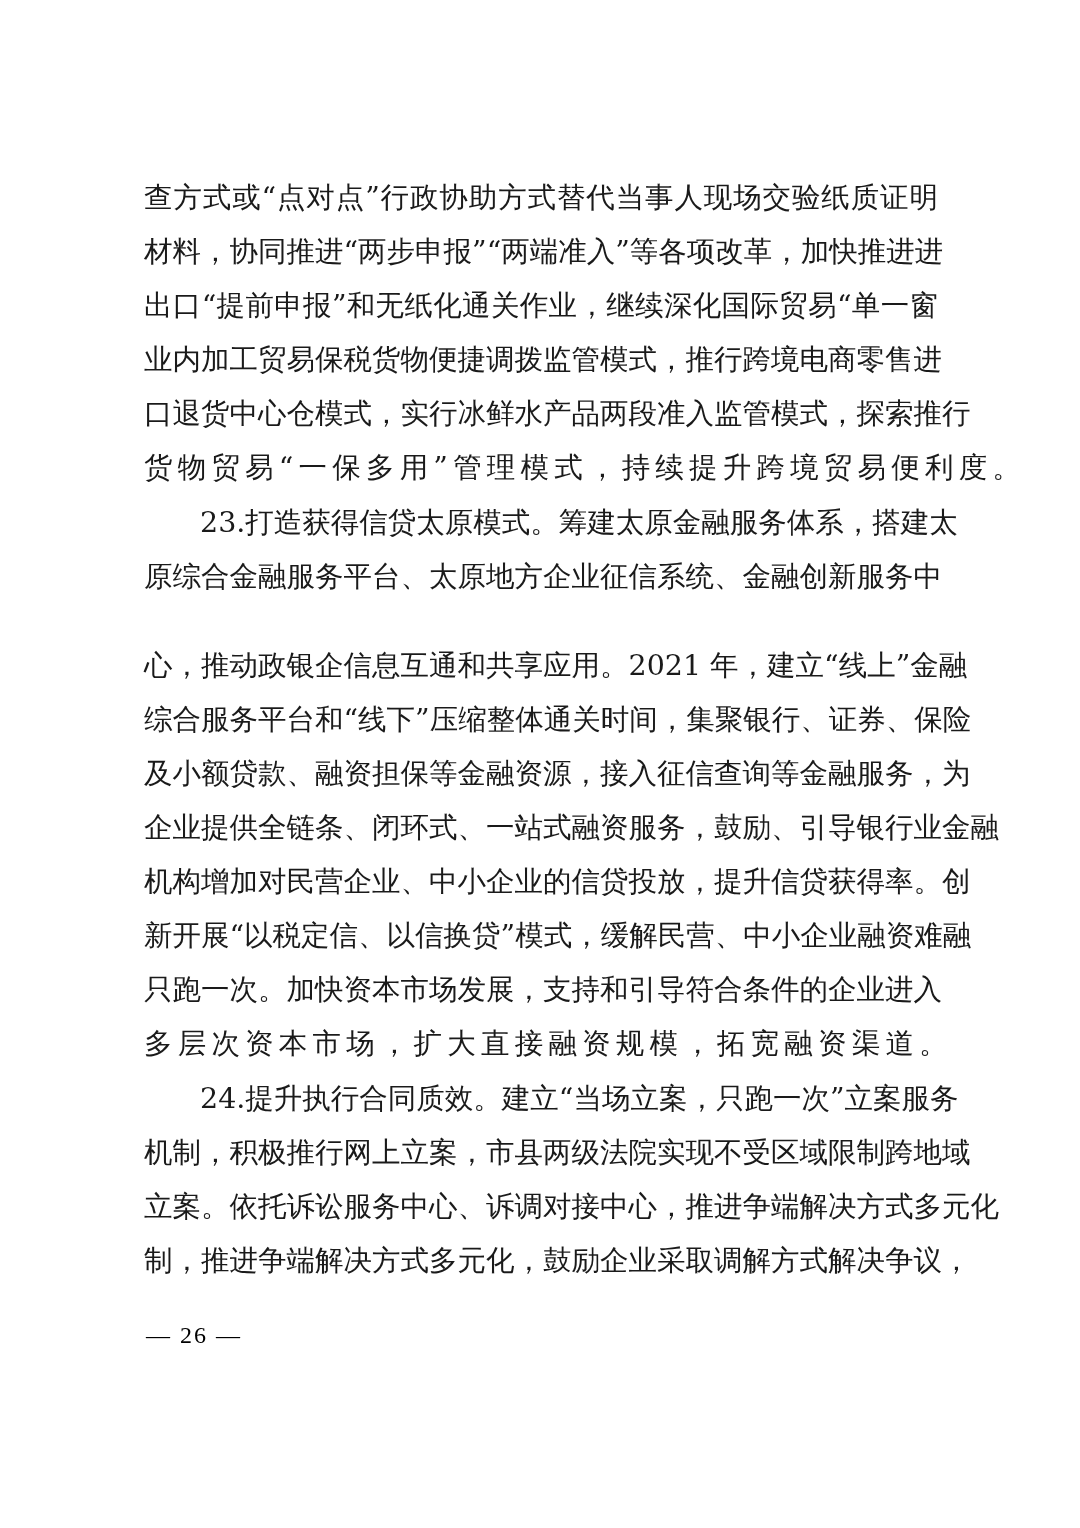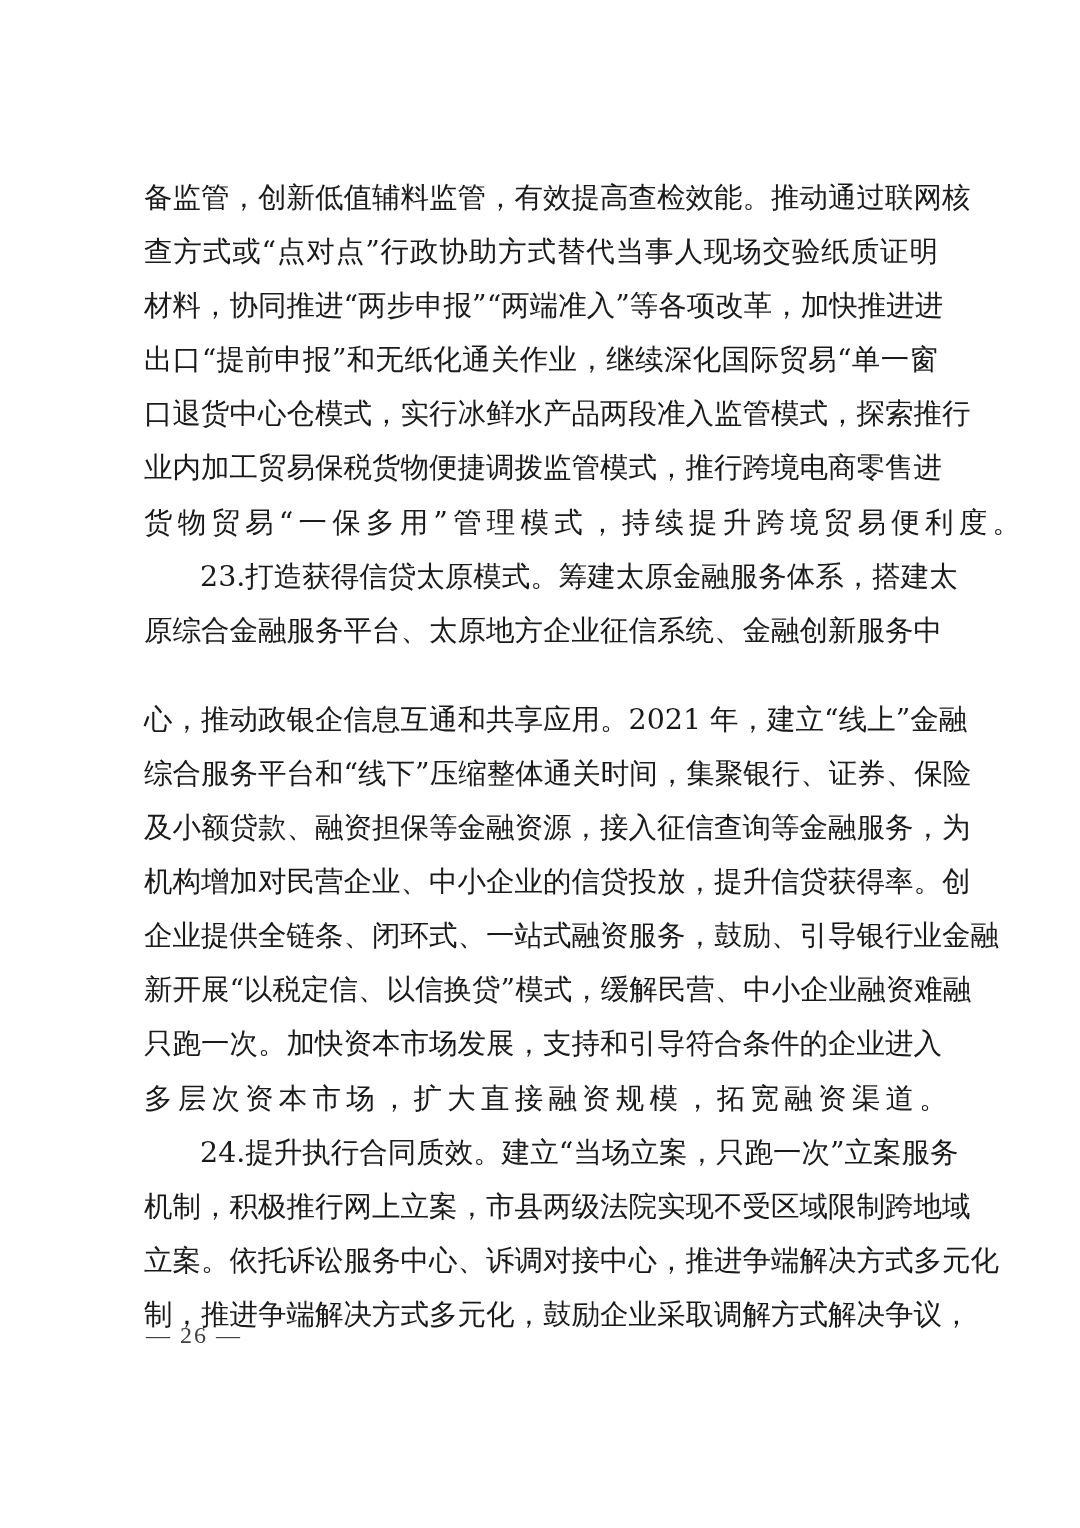--- a/index.html
+++ b/index.html
@@ -10,41 +10,40 @@
   .page-body {
     position: absolute; left: 144px; top: 176px; width: 794px;
   }
   .line {
     height: 54.1px; line-height: 44px; font-size: 28.5px; white-space: nowrap;
     text-align: justify; text-align-last: justify; letter-spacing: 0;
   }
   .line.indent { padding-left: 56px; }
   .page-number {
     position: absolute; left: 146px; top: 1322px; font-size: 24px;
-    font-family: "Liberation Serif", serif; letter-spacing: 2px; color: #404040;
+    font-family: "Liberation Serif", serif; letter-spacing: 2px; color: #000000;
   }
 </style>
 </head>
 <body>
 
 <div class="page-body" id="body">
-    <div class="line" style="text-align: left; text-align-last: left;"><span style="display: inline-block; white-space: nowrap;">备监管，创新低值辅料监管，有效提高查检效能。推动通过联网核</span></div>
     <div class="line" style="text-align: left; text-align-last: left;"><span style="display: inline-block; white-space: nowrap; letter-spacing: 0.883681px;">查方式或“点对点”行政协助方式替代当事人现场交验纸质证明</span></div>
     <div class="line" style="text-align: left; text-align-last: left;"><span style="display: inline-block; white-space: nowrap;">材料，协同推进“两步申报”“两端准入”等各项改革，加快推进进</span></div>
     <div class="line" style="text-align: center; text-align-last: left;"><span style="display: inline-block; white-space: nowrap; letter-spacing: 0.331473px;">出口“提前申报”和无纸化通关作业，继续深化国际贸易“单一窗</span></div>
+    <div class="line" style="text-align: left; text-align-last: left;"><span style="display: inline-block; white-space: nowrap;">业内加工贸易保税货物便捷调拨监管模式，推行跨境电商零售进</span></div>
     <div class="line" style="text-align: left; text-align-last: left;"><span style="display: inline-block; white-space: nowrap;">口退货中心仓模式，实行冰鲜水产品两段准入监管模式，探索推行</span></div>
-    <div class="line" style="text-align: left; text-align-last: left;"><span style="display: inline-block; white-space: nowrap;">业内加工贸易保税货物便捷调拨监管模式，推行跨境电商零售进</span></div>
     <div class="line" style="text-align-last: left; letter-spacing: 5.2px;">货物贸易“一保多用”管理模式，持续提升跨境贸易便利度。</div>
     <div class="line indent" style="text-align: left; text-align-last: left;"><span style="display: inline-block; white-space: nowrap;">23.打造获得信贷太原模式。筹建太原金融服务体系，搭建太</span></div>
     <div class="line" style="text-align: left; text-align-last: left;"><span style="display: inline-block; white-space: nowrap;">原综合金融服务平台、太原地方企业征信系统、金融创新服务中</span></div>
     <div class="line" style="text-align: left; text-align-last: left; margin-top: 35px;"><span style="display: inline-block; white-space: nowrap;">心，推动政银企信息互通和共享应用。2021 年，建立“线上”金融</span></div>
     <div class="line" style="text-align: left; text-align-last: left;"><span style="display: inline-block; white-space: nowrap;">综合服务平台和“线下”压缩整体通关时间，集聚银行、证券、保险</span></div>
     <div class="line" style="text-align: left; text-align-last: left;"><span style="display: inline-block; white-space: nowrap;">及小额贷款、融资担保等金融资源，接入征信查询等金融服务，为</span></div>
+    <div class="line" style="text-align: left; text-align-last: left;"><span style="display: inline-block; white-space: nowrap;">企业提供全链条、闭环式、一站式融资服务，鼓励、引导银行业金融</span></div>
     <div class="line" style="text-align: left; text-align-last: left;"><span style="display: inline-block; white-space: nowrap;">机构增加对民营企业、中小企业的信贷投放，提升信贷获得率。创</span></div>
-    <div class="line" style="text-align: left; text-align-last: left;"><span style="display: inline-block; white-space: nowrap;">企业提供全链条、闭环式、一站式融资服务，鼓励、引导银行业金融</span></div>
     <div class="line" style="text-align: left; text-align-last: left;"><span style="display: inline-block; white-space: nowrap;">新开展“以税定信、以信换贷”模式，缓解民营、中小企业融资难融</span></div>
     <div class="line" style="text-align: left; text-align-last: left;"><span style="display: inline-block; white-space: nowrap;">只跑一次。加快资本市场发展，支持和引导符合条件的企业进入</span></div>
     <div class="line" style="text-align-last: left; letter-spacing: 5.2px;">多层次资本市场，扩大直接融资规模，拓宽融资渠道。</div>
     <div class="line indent" style="text-align: left; text-align-last: left;"><span style="display: inline-block; white-space: nowrap;">24.提升执行合同质效。建立“当场立案，只跑一次”立案服务</span></div>
     <div class="line" style="text-align: left; text-align-last: left;"><span style="display: inline-block; white-space: nowrap;">机制，积极推行网上立案，市县两级法院实现不受区域限制跨地域</span></div>
     <div class="line" style="text-align: left; text-align-last: left;"><span style="display: inline-block; white-space: nowrap;">立案。依托诉讼服务中心、诉调对接中心，推进争端解决方式多元化</span></div>
     <div class="line" style="text-align: left; text-align-last: left;"><span style="display: inline-block; white-space: nowrap;">制，推进争端解决方式多元化，鼓励企业采取调解方式解决争议，</span></div>
   </div>
 <div class="page-number">— 26 —</div>
 

